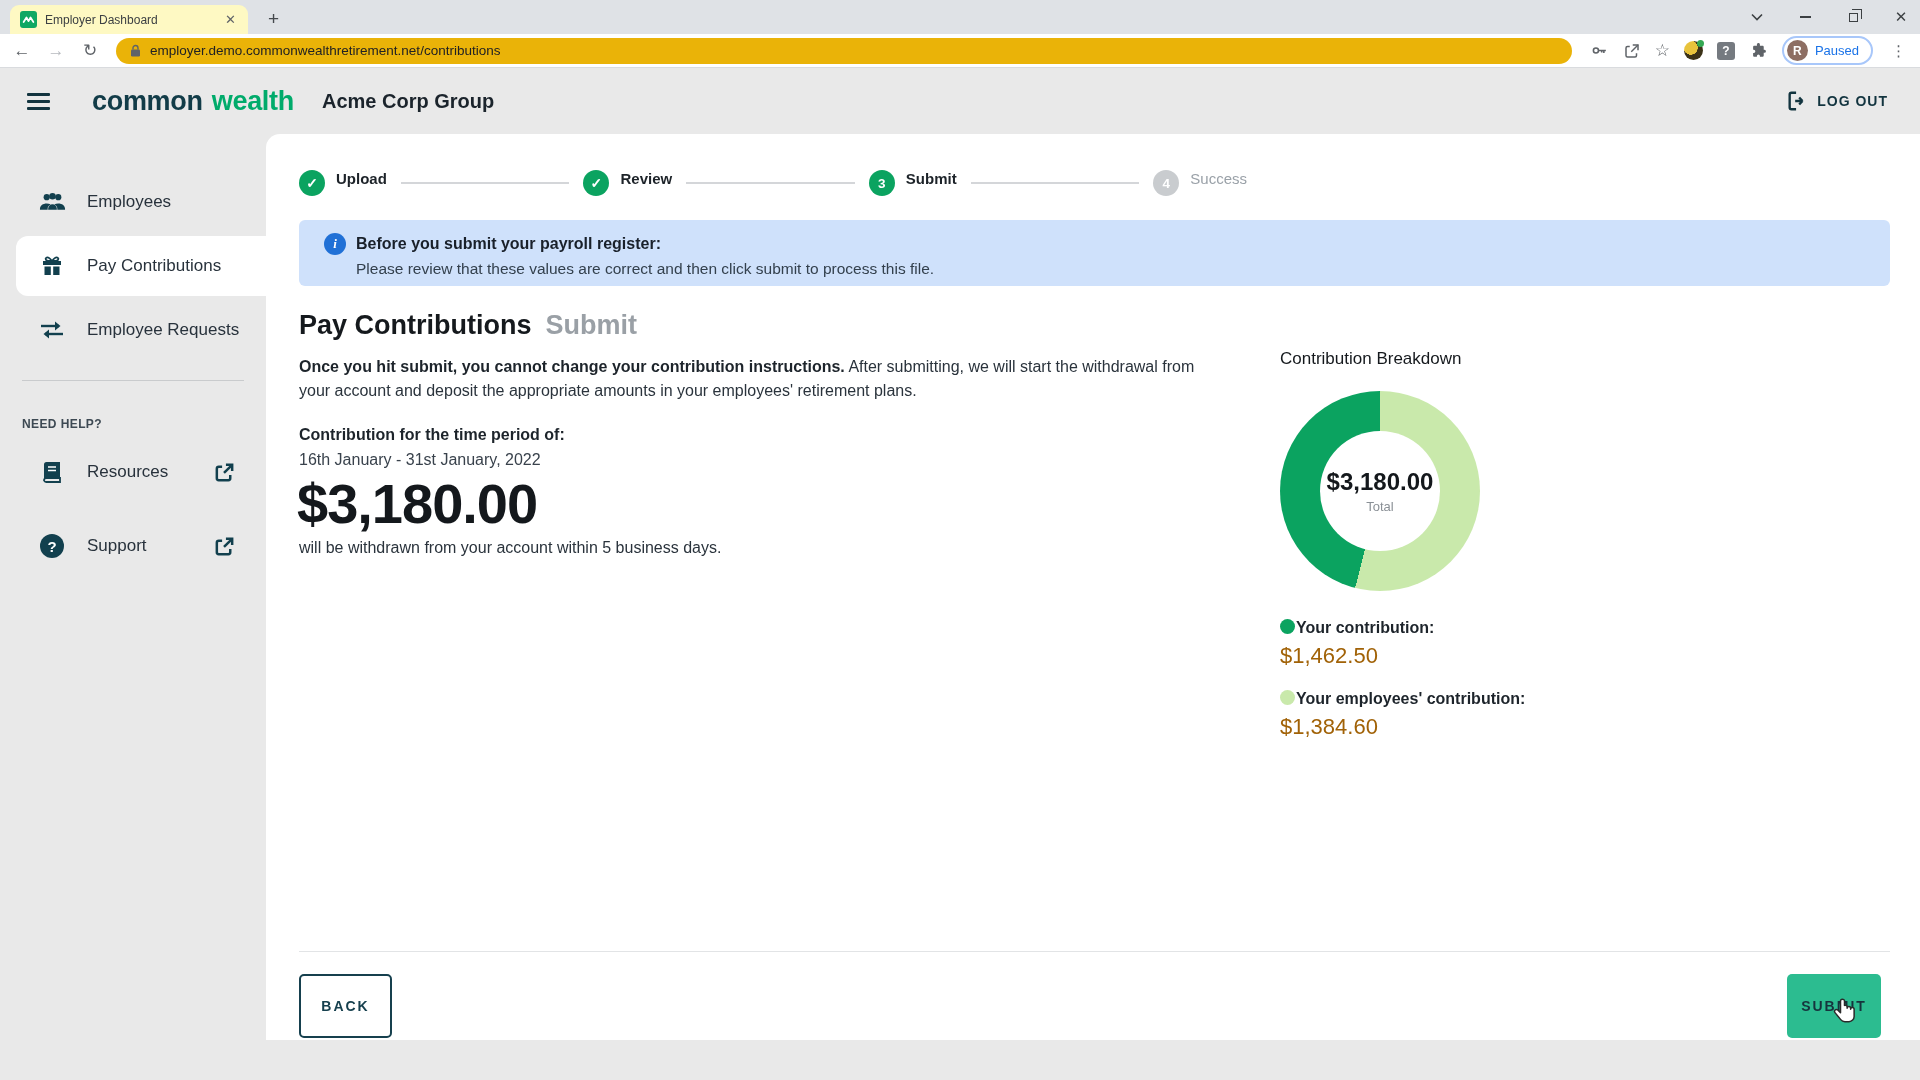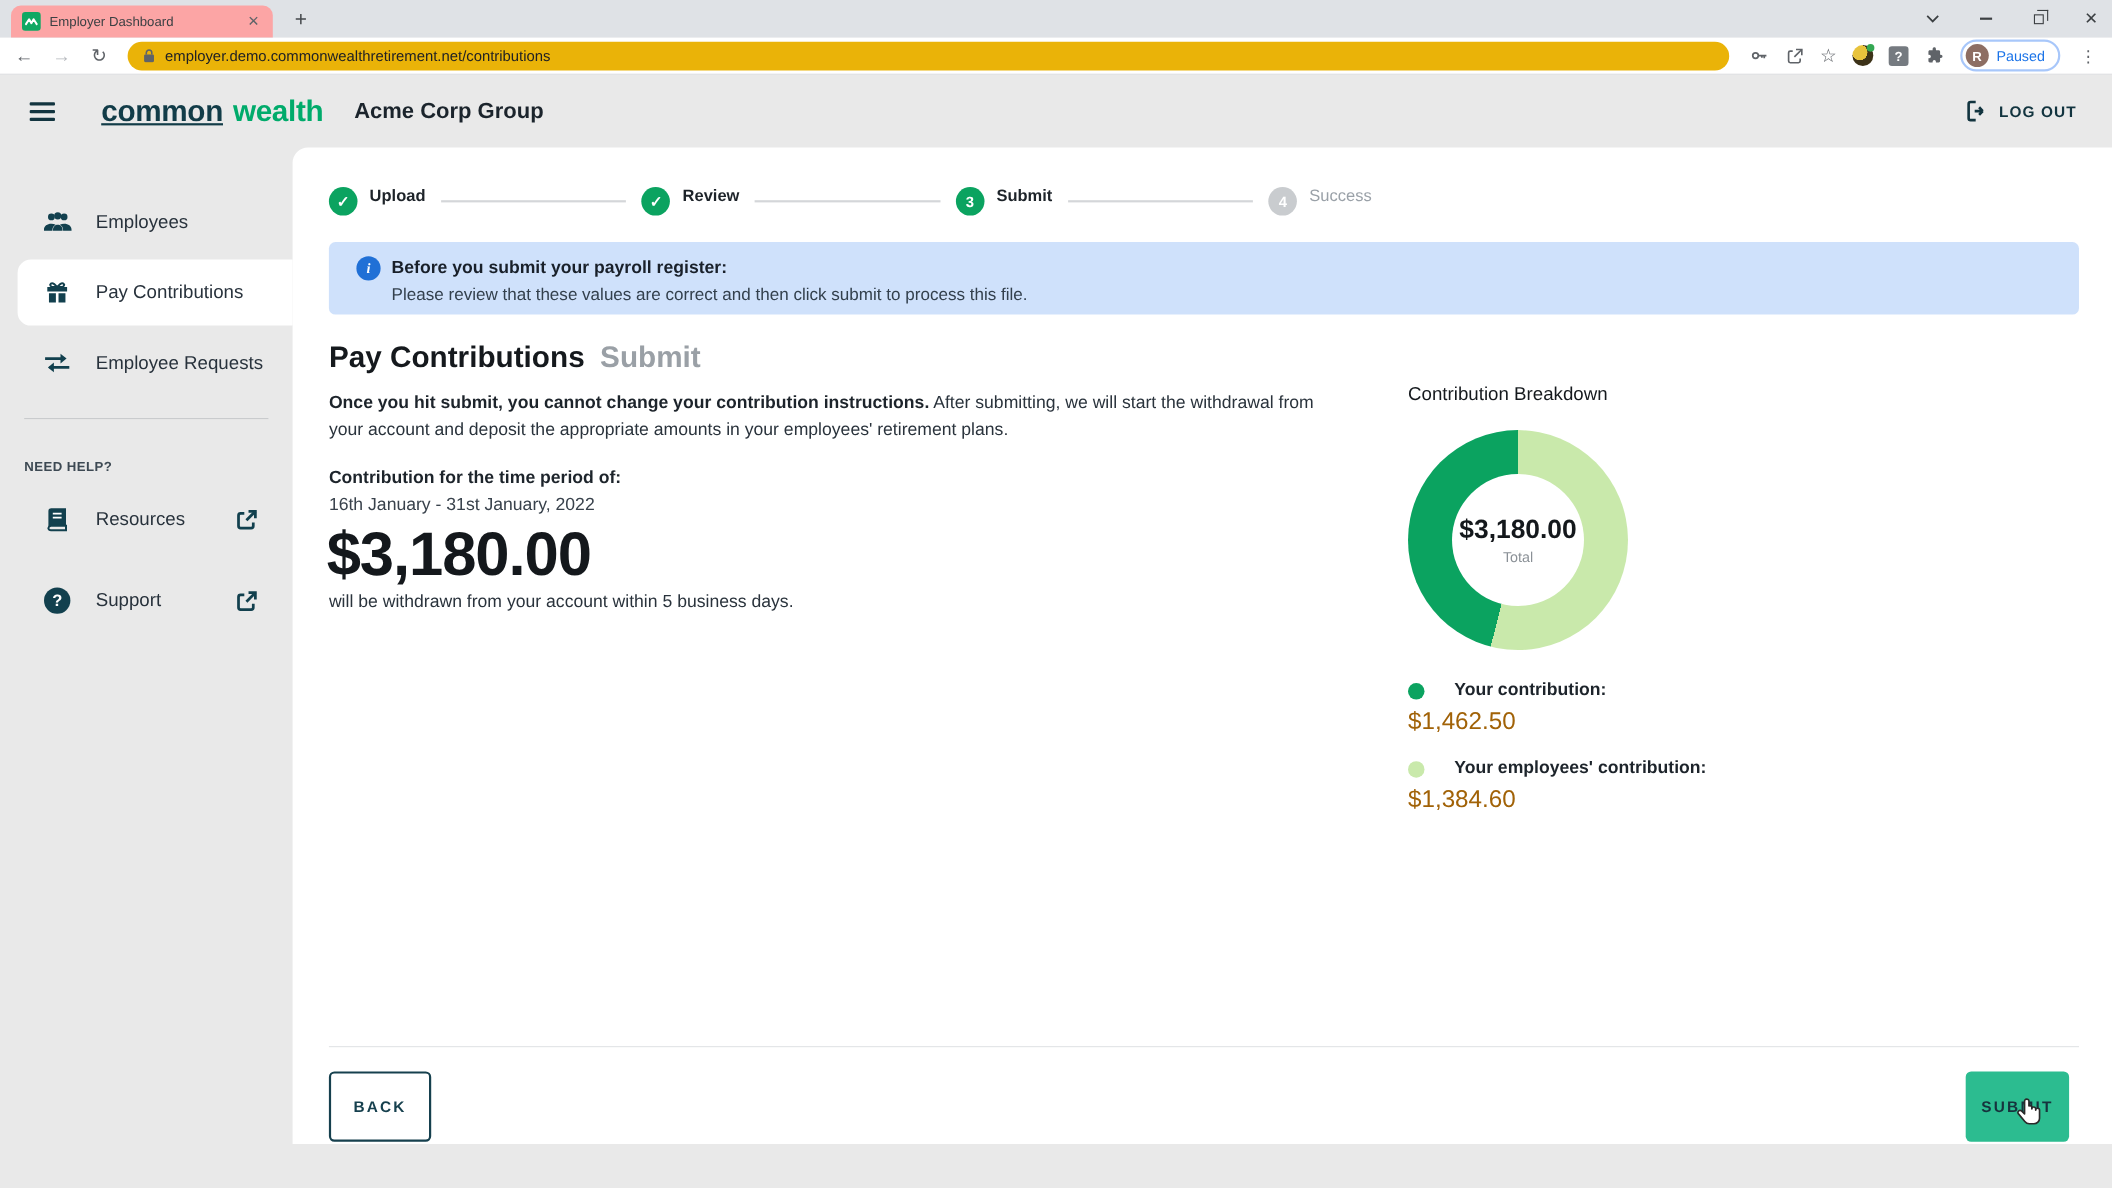--- a/index.html
+++ b/index.html
@@ -1,21 +1,21 @@
 <!DOCTYPE html>
 <html><head>
 <meta charset="utf-8">
 <style>
   * { margin:0; padding:0; box-sizing:border-box; }
   html,body { width:1920px; height:1080px; overflow:hidden; }
   body { font-family:"Liberation Sans", sans-serif; background:#e9e9e9; }
 
   
   .tabstrip { height:34px; background:#dfe2e6; display:flex; align-items:flex-end; position:relative; }
-  .tab { width:238px; height:29px; background:#fca5a5; border-radius:9px 9px 0 0; margin-left:10px;
+  .tab { width:238px; height:29px; background:#fef9c3; border-radius:9px 9px 0 0; margin-left:10px;
          display:flex; align-items:center; padding:0 8px 0 10px; gap:8px; }
   .favicon { width:17px; height:17px; border-radius:3px; background:#0fa863; flex:none;
              display:flex; align-items:center; justify-content:center; }
   .tab-title { font-size:12px; color:#3c4043; white-space:nowrap; overflow:hidden; flex:1; }
   .tab-close { font-size:13px; color:#5f6368; padding:0 4px; cursor:pointer; }
   .newtab-btn { font-size:19px; color:#45494d; margin:0 0 4px 12px; padding:0 8px; }
   .win-controls { position:absolute; right:10px; top:0; height:34px; display:flex; align-items:center; gap:30px; }
   .win-controls .wc { color:#3c4043; display:flex; align-items:center; justify-content:center; width:18px; height:18px; }
   .wc-min { width:11px; height:2px; background:#3c4043; }
   .wc-restore { width:9px; height:9px; border:1.5px solid #3c4043; position:relative; background:#dfe2e6; }
@@ -42,21 +42,21 @@
             display:flex; align-items:center; justify-content:center; }
   .paused-label { color:#1a73e8; font-size:13px; }
   .kebab { font-size:15px; color:#5f6368; letter-spacing:0; padding:0 4px; }
 
   
   .app { height:1012px; background:#e9e9e9; display:flex; flex-direction:column; }
   .app-header { height:66px; display:flex; align-items:center; flex:none; }
   .hamburger { margin-left:27px; display:flex; flex-direction:column; gap:4px; width:23px; }
   .hamburger span { height:3px; background:#12343f; border-radius:1px; }
   .logo { margin-left:42px; font-size:27px; font-weight:800; letter-spacing:-0.3px; white-space:nowrap; }
-  .logo .l1 { color:#123c48;text-decoration:underline; }
+  .logo .l1 { color:#123c48; }
   .logo .l2 { color:#00ab6b; margin-left:9px; }
   .company { margin-left:28px; font-size:20px; font-weight:bold; color:#1b242c; }
   .logout { margin-left:auto; margin-right:32px; display:flex; align-items:center; gap:9px;
             color:#12343f; font-size:14px; font-weight:bold; letter-spacing:1px; }
 
   
   .app-body { display:flex; height:906px; flex:none; }
   .sidebar { width:266px; flex:none; padding-top:38px; }
   .side-item { height:60px; display:flex; align-items:center; padding-left:38px; gap:21px;
                font-size:17px; color:#28323c; margin-bottom:4px; }
@@ -99,21 +99,21 @@
   .amount-note { position:absolute; left:33px; top:405px; font-size:16px; color:#2a333c; }
 
   .breakdown { position:absolute; left:1014px; top:215px; width:320px; }
   .bd-title { font-size:17px; font-weight:normal; color:#15191d; }
   .donut { width:200px; height:200px; border-radius:50%; margin-top:22px; position:relative; }
   .donut-hole { position:absolute; left:40px; top:40px; width:120px; height:120px; border-radius:50%; background:#fff;
                 display:flex; flex-direction:column; align-items:center; justify-content:center; gap:3px; }
   .donut-amount { font-size:24px; font-weight:800; color:#14181c; }
   .donut-sub { font-size:13px; color:#8a9096; }
   .legend { margin-top:28px; }
-  .legend-row { display:flex; align-items:center; gap:27px; }
+  .legend-row { display:flex; align-items:flex-start; gap:1px; }
   .legend-dot { width:15px; height:15px; border-radius:50%; flex:none; }
   .legend-label { font-size:16px; font-weight:bold; color:#1d242b; }
   .legend-value { font-size:22px; color:#a16207; margin:6px 0 21px 0; }
 
   .footer-divider { position:absolute; left:33px; right:30px; top:817px; height:1px; background:#e2e4e6; }
   .btn { position:absolute; top:840px; height:64px; border-radius:5px; font-size:14px; font-weight:bold;
          letter-spacing:2px; display:flex; align-items:center; justify-content:center;
          font-family:"Liberation Sans",sans-serif; }
   .btn-back { left:33px; width:93px; background:#fff; border:2px solid #16404e; color:#16404e; }
   .btn-submit { right:39px; width:94px; background:#2cbc90; border:none; color:#16333d; }

